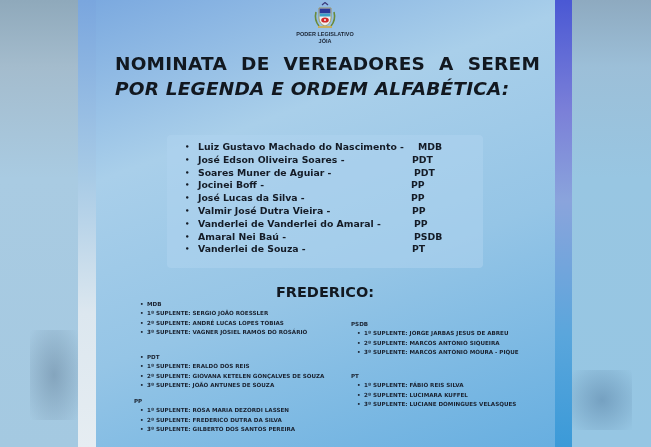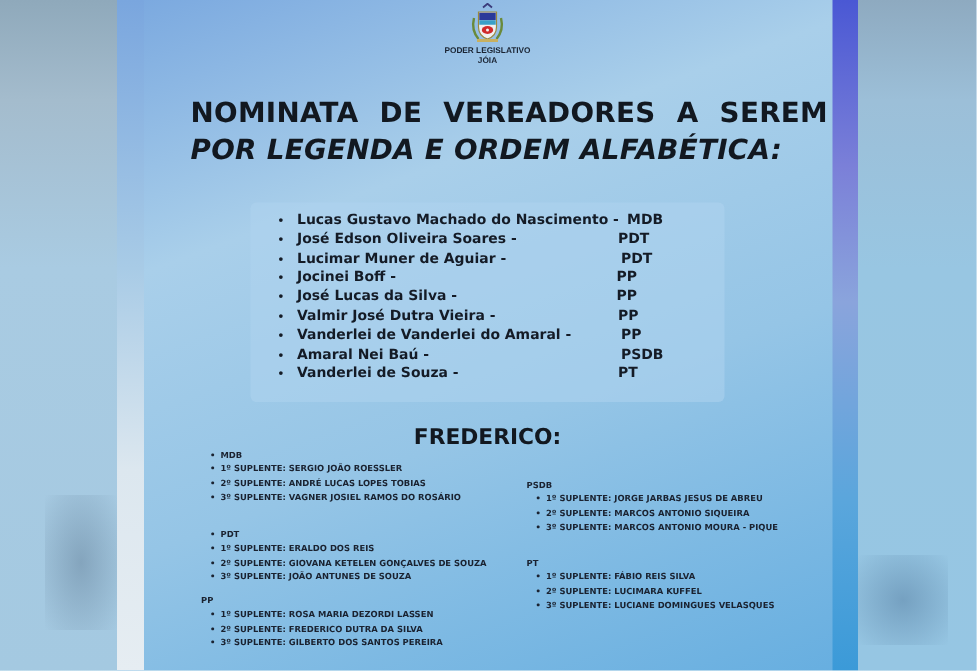--- a/index.html
+++ b/index.html
@@ -99,40 +99,40 @@
     <rect x="9.5" y="6.5" width="11" height="5" fill="#2a3a9a"></rect>
     <path d="M12 3 L15 0.5 L18 3" stroke="#3a3a7a" stroke-width="1.2" fill="none"></path>
     <rect x="9.5" y="11.5" width="11" height="3" fill="#3aa0c8"></rect>
     <ellipse cx="15" cy="18" rx="3.8" ry="2.6" fill="#d02a2a"></ellipse>
     <circle cx="15" cy="18" r="1" fill="#f4f4f4"></circle>
     <rect x="8" y="24" width="14" height="2" fill="#c8b060"></rect>
   </svg>
   <div class="org-name l1">PODER LEGISLATIVO</div>
   <div class="org-name l2">JÓIA</div>
 
-  <h1 class="title" style="margin:12px;">
+  <h1 class="title" style="margin:0;">
     <span class="line">NOMINATA DE VEREADORES A SEREM</span>
     <span class="line last">POR LEGENDA E ORDEM ALFABÉTICA:</span>
   </h1>
 
   <div class="vbox"></div>
   <ul class="vlist">
     <li>
         <span class="bullet">•</span>
-        <span class="vname">Lucas Gustavo Machado do Nascimento -</span>
+        <span class="vname">Luiz Gustavo Machado do Nascimento -</span>
         <span class="vparty" style="left:233px">MDB</span>
       </li>
     <li>
         <span class="bullet">•</span>
         <span class="vname">José Edson Oliveira Soares -</span>
         <span class="vparty" style="left:227px">PDT</span>
       </li>
     <li>
         <span class="bullet">•</span>
-        <span class="vname">Lucimar Muner de Aguiar -</span>
+        <span class="vname">Soares Muner de Aguiar -</span>
         <span class="vparty" style="left:229px">PDT</span>
       </li>
     <li>
         <span class="bullet">•</span>
         <span class="vname">Jocinei Boff -</span>
         <span class="vparty" style="left:226px">PP</span>
       </li>
     <li>
         <span class="bullet">•</span>
         <span class="vname">José Lucas da Silva -</span>

